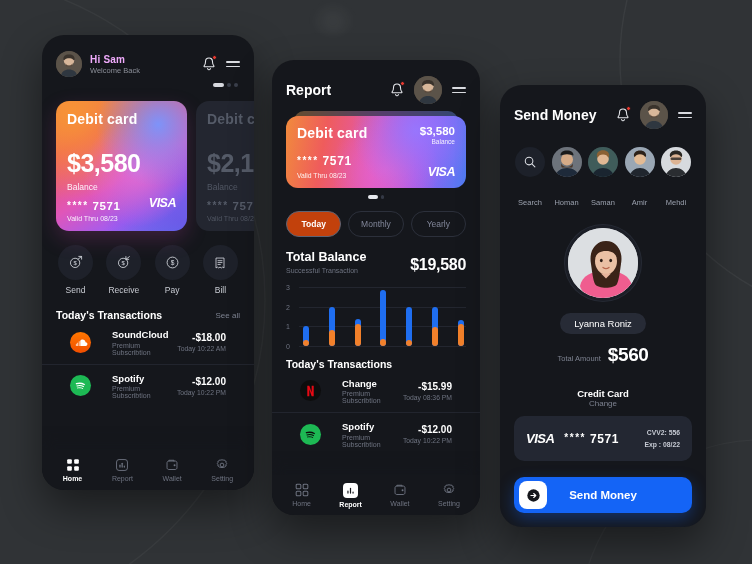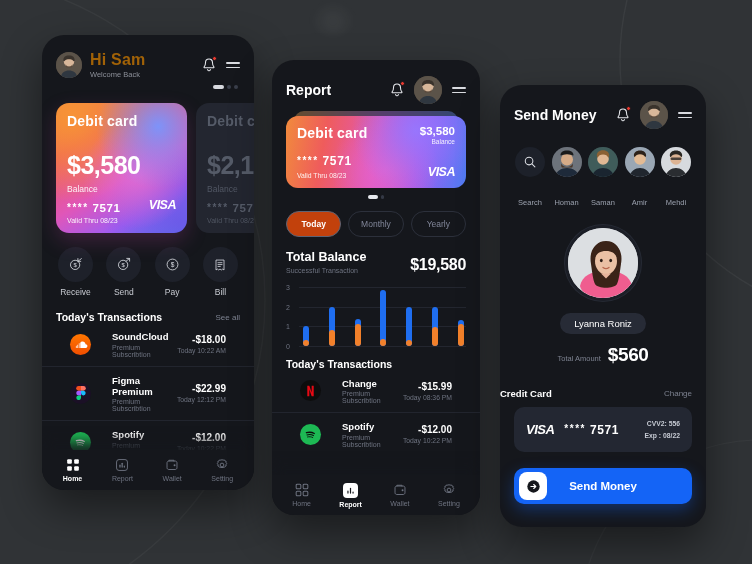--- a/index.html
+++ b/index.html
@@ -33,21 +33,21 @@
 
   
   .hdr{display:flex;align-items:center;justify-content:space-between;padding:16px 14px 0 14px;}
   .hdr-left{display:flex;align-items:center;gap:8px;}
   .avatar{
     width:26px;height:26px;border-radius:50%;flex:none;overflow:hidden;
     background:#4a4239;position:relative;
   }
   .avatar.big{width:28px;height:28px;}
   .av-face{position:absolute;inset:0;}
-  .hdr-title{font-size:16px;font-weight:bold;color:#a16207;letter-spacing:.2px;}
+  .hdr-title{font-size:10px;font-weight:bold;color:#f0abfc;letter-spacing:.2px;}
   .hdr-sub{font-size:7.5px;color:#8b8f98;margin-top:1px;}
   .hdr-right{display:flex;align-items:center;gap:10px;}
   .bell{position:relative;width:14px;height:16px;}
   .bell-dot{position:absolute;right:-1px;top:-1px;width:5px;height:5px;border-radius:50%;background:#e8392f;border:1px solid #15171c;}
   .menu-ic{display:flex;flex-direction:column;gap:3px;}
   .menu-ic i{display:block;width:14px;height:1.6px;background:#d9dbe0;border-radius:2px;}
   .page-title{font-size:14px;font-weight:bold;color:#fff;}
 
   
   .cards-row{display:flex;gap:9px;margin-top:14px;padding-left:14px;}
@@ -173,21 +173,21 @@
     background:#cfd3d8;border:3px solid #1b1e26;box-shadow:0 0 0 1px #262a34;
   }
   .name-pill{
     margin:12px auto 0 auto;width:fit-content;background:#272b36;color:#fff;
     font-size:9.5px;padding:5px 14px;border-radius:11px;
   }
   .amt-row{display:flex;align-items:baseline;justify-content:center;gap:7px;margin-top:10px;}
   .amt-lbl{font-size:7.5px;color:#7d8290;}
   .amt-val{font-size:19px;font-weight:bold;color:#fff;letter-spacing:-.4px;}
 
-  .cc-head{display:flex;align-items:center;justify-content:space-between;padding:22px 14px 0 0;}
+  .cc-head{display:flex;align-items:center;justify-content:space-between;padding:22px 14px 0 14px;flex-direction:column;}
   .cc-title{font-size:9.5px;font-weight:bold;color:#fff;}
   .cc-change{font-size:8px;color:#7d8290;}
   .cc-box{
     margin:8px 14px 0 14px;background:#232732;border-radius:10px;
     padding:11px 12px;display:flex;align-items:center;justify-content:space-between;
   }
   .cc-left{display:flex;align-items:center;gap:10px;}
   .cc-visa{font-size:13px;font-weight:bold;font-style:italic;color:#fff;letter-spacing:-.5px;}
   .cc-num{font-size:12px;font-weight:bold;color:#fff;letter-spacing:.6px;display:flex;gap:4px;align-items:center;}
   .cc-right{text-align:right;}
@@ -279,36 +279,36 @@
       </div>
     </div>
   </div>
 
   <div class="actions">
     <div class="act">
       <div class="act-circ">
         <svg viewBox="0 0 22 22" width="17" height="17">
           <circle cx="10.5" cy="11.5" r="6" fill="none" stroke="#d8dbe2" stroke-width="1.1"></circle>
           <text x="10.5" y="14.4" font-size="7.5" fill="#d8dbe2" text-anchor="middle" font-family="Liberation Sans, sans-serif">$</text>
-          <path d="M18.6 3.4 L14.2 6.9" stroke="#d8dbe2" stroke-width="1.1" fill="none" stroke-linecap="round"></path>
-          <path d="M17.8 6.9 L14.1 6.9 L14.1 3.3" stroke="#d8dbe2" stroke-width="1.1" fill="none" stroke-linecap="round" stroke-linejoin="round"></path>
-        </svg>
-      </div>
-      <div class="act-lbl">Receive</div>
+          <path d="M14.2 6.8 L18.6 3.4" stroke="#d8dbe2" stroke-width="1.1" fill="none" stroke-linecap="round"></path>
+          <path d="M15.2 3.1 L18.9 3.1 L18.9 6.7" stroke="#d8dbe2" stroke-width="1.1" fill="none" stroke-linecap="round" stroke-linejoin="round"></path>
+        </svg>
+      </div>
+      <div class="act-lbl">Send</div>
     </div>
     <div class="act">
       <div class="act-circ">
         <svg viewBox="0 0 22 22" width="17" height="17">
           <circle cx="10.5" cy="11.5" r="6" fill="none" stroke="#d8dbe2" stroke-width="1.1"></circle>
           <text x="10.5" y="14.4" font-size="7.5" fill="#d8dbe2" text-anchor="middle" font-family="Liberation Sans, sans-serif">$</text>
-          <path d="M14.2 6.8 L18.6 3.4" stroke="#d8dbe2" stroke-width="1.1" fill="none" stroke-linecap="round"></path>
-          <path d="M15.2 3.1 L18.9 3.1 L18.9 6.7" stroke="#d8dbe2" stroke-width="1.1" fill="none" stroke-linecap="round" stroke-linejoin="round"></path>
-        </svg>
-      </div>
-      <div class="act-lbl">Send</div>
+          <path d="M18.6 3.4 L14.2 6.9" stroke="#d8dbe2" stroke-width="1.1" fill="none" stroke-linecap="round"></path>
+          <path d="M17.8 6.9 L14.1 6.9 L14.1 3.3" stroke="#d8dbe2" stroke-width="1.1" fill="none" stroke-linecap="round" stroke-linejoin="round"></path>
+        </svg>
+      </div>
+      <div class="act-lbl">Receive</div>
     </div>
     <div class="act">
       <div class="act-circ">
         <svg viewBox="0 0 22 22" width="17" height="17">
           <circle cx="11" cy="11" r="7" fill="none" stroke="#d8dbe2" stroke-width="1.1"></circle>
           <text x="11" y="14.2" font-size="8.5" fill="#d8dbe2" text-anchor="middle" font-family="Liberation Sans, sans-serif">$</text>
         </svg>
       </div>
       <div class="act-lbl">Pay</div>
     </div>
@@ -338,39 +338,20 @@
       <div class="tx-mid">
         <div class="tx-name">SoundCloud</div>
         <div class="tx-sub">Premium Subscribtion</div>
       </div>
       <div class="tx-right">
         <div class="tx-amt">-$18.00</div>
         <div class="tx-time">Today 10:22 AM</div>
       </div>
     </div>
 
-    <div class="tx">
-      <div class="tx-ic" style="background:#1b1026;">
-        <svg viewBox="0 0 14 20" width="10" height="14">
-          <path d="M3.5 0h3.5v6.7H3.5A3.35 3.35 0 0 1 3.5 0z" fill="#f24e1e"></path>
-          <path d="M7 0h3.5a3.35 3.35 0 0 1 0 6.7H7z" fill="#ff7262"></path>
-          <path d="M7 6.7h3.5a3.35 3.35 0 1 1-3.5 3.35z" fill="#1abcfe"></path>
-          <path d="M3.5 6.7H7v6.7H3.5a3.35 3.35 0 0 1 0-6.7z" fill="#a259ff"></path>
-          <path d="M3.5 13.4H7v3.35a3.35 3.35 0 1 1-3.5-3.35z" fill="#0acf83"></path>
-        </svg>
-      </div>
-      <div class="tx-mid">
-        <div class="tx-name">Figma Premium</div>
-        <div class="tx-sub">Premium Subscribtion</div>
-      </div>
-      <div class="tx-right">
-        <div class="tx-amt">-$22.99</div>
-        <div class="tx-time">Today 12:12 PM</div>
-      </div>
-    </div>
 
     <div class="tx" style="border-bottom:none;">
       <div class="tx-ic" style="background:#1db954;">
         <svg viewBox="0 0 22 22" width="15" height="15">
           <path d="M5 8.4c3.8-1.1 8.2-.8 11.6 1.2" stroke="#fff" stroke-width="1.9" fill="none" stroke-linecap="round"></path>
           <path d="M5.8 11.6c3.1-.9 6.7-.6 9.5 1" stroke="#fff" stroke-width="1.6" fill="none" stroke-linecap="round"></path>
           <path d="M6.6 14.6c2.5-.7 5.4-.5 7.7.8" stroke="#fff" stroke-width="1.3" fill="none" stroke-linecap="round"></path>
         </svg>
       </div>
       <div class="tx-mid">

